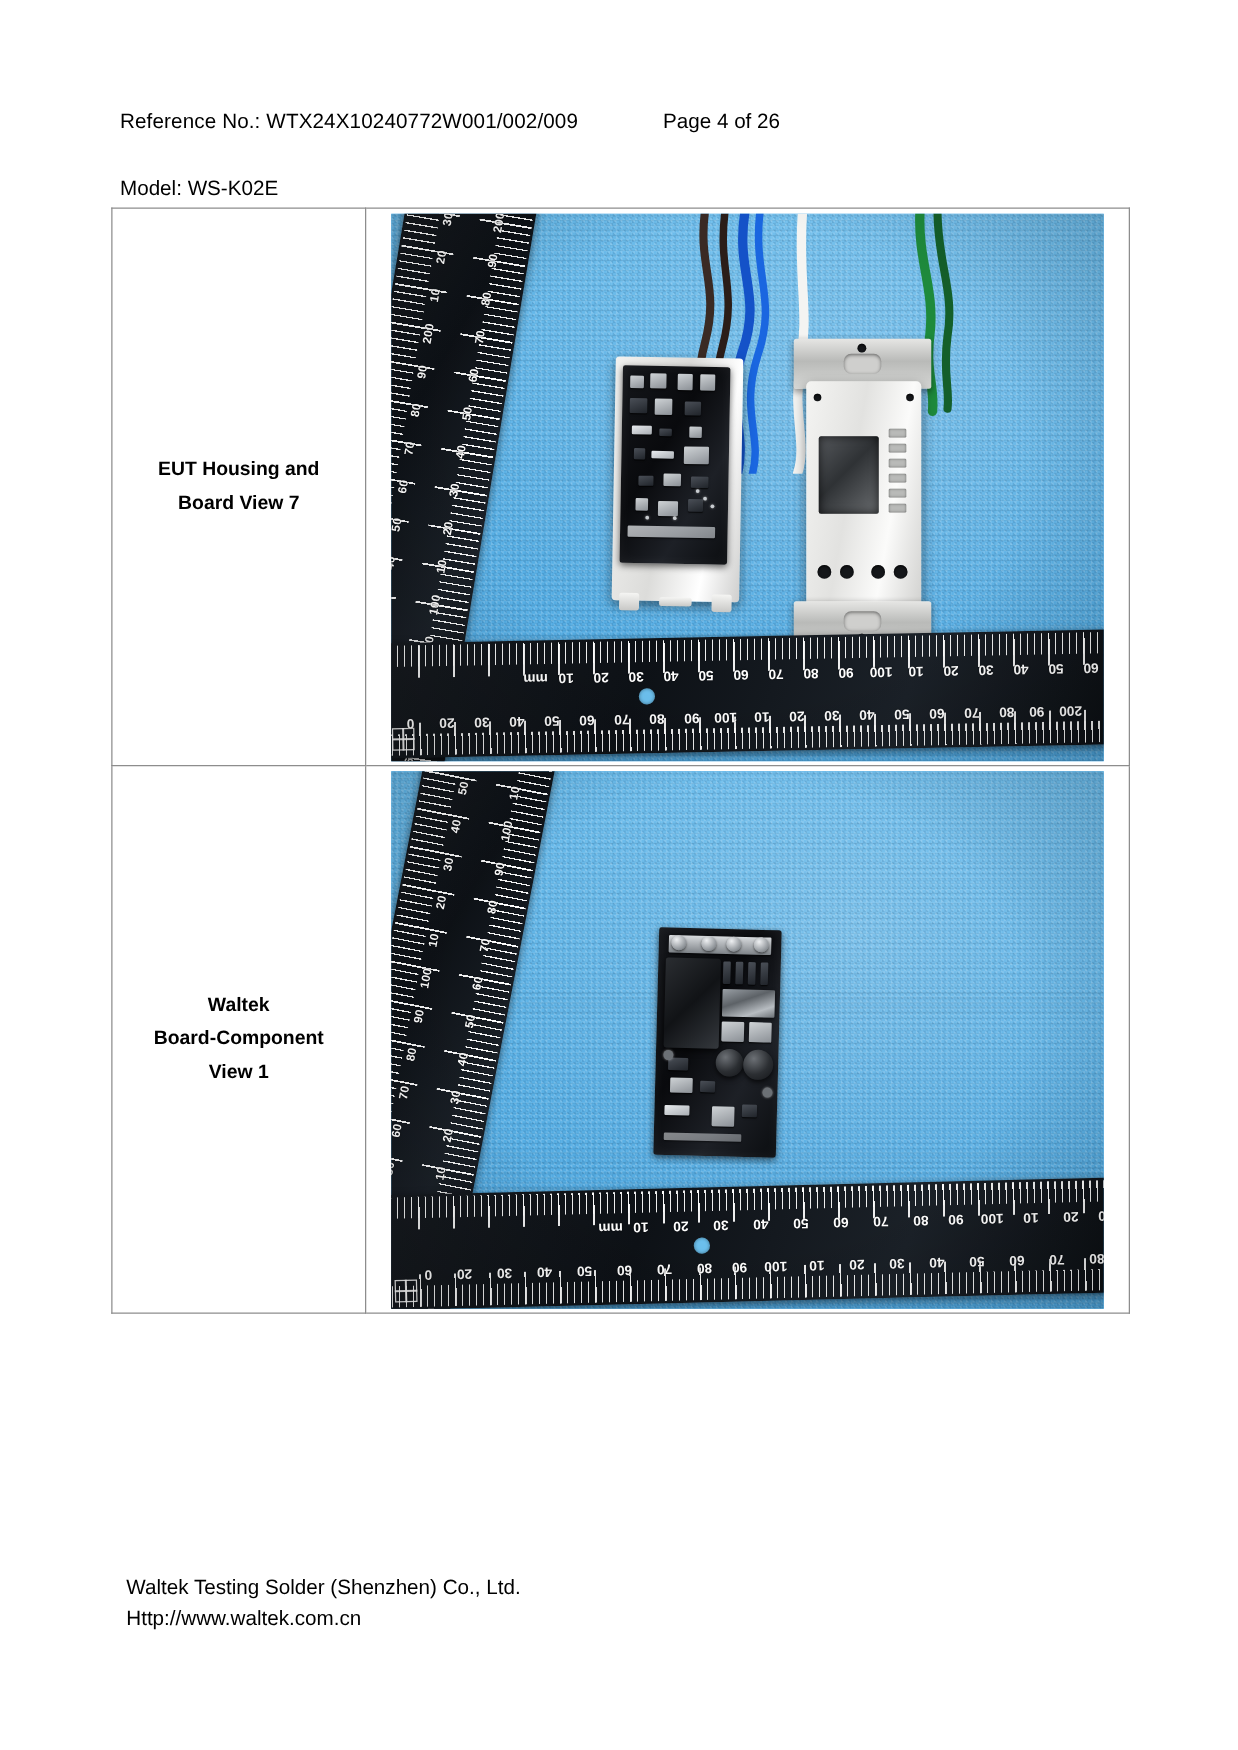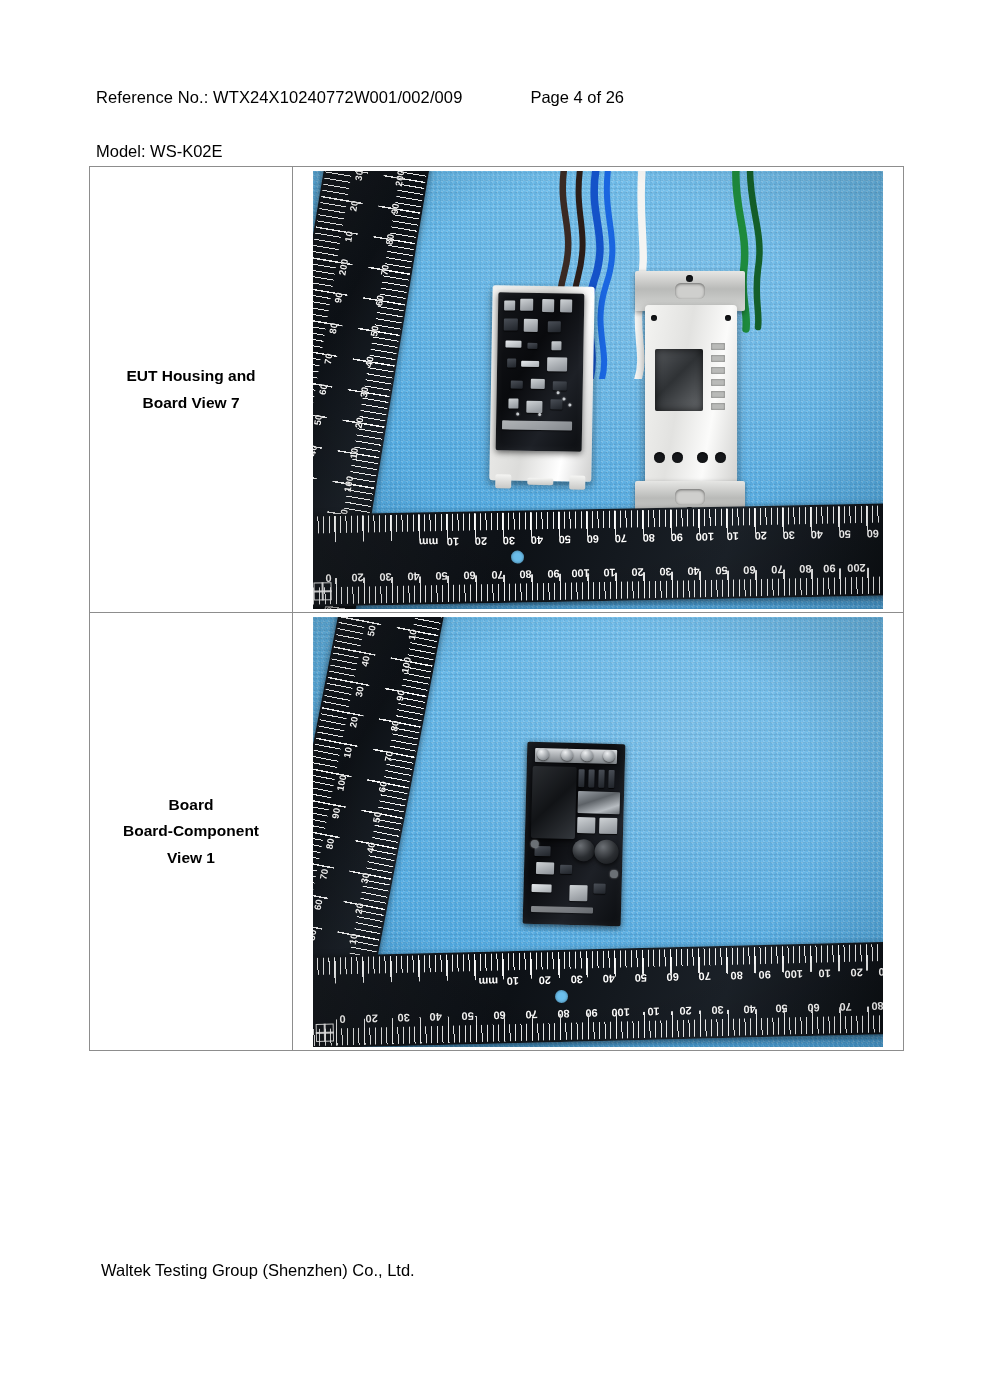--- a/index.html
+++ b/index.html
@@ -504,21 +504,21 @@
             <div class="hnum" style="left:540px; bottom:22px;">200</div>
           </div>
 
           <div class="vignette"></div>
         </div>
       </td>
     </tr>
 
     <tr>
       <td class="label-cell">
-        <div>Board</div>
+        <div>Waltek</div>
         <div>Board-Component</div>
         <div>View 1</div>
       </td>
       <td class="photo-cell">
         <div class="photo-wrap second">
           <div class="fabric"></div>
 
           <div class="ruler ruler-v" style="left:30px; top:-22px; height:500px; transform: rotate(11deg); transform-origin: top center;">
             <div class="ticks-outer"></div>
             <div class="ticks-inner"></div>
@@ -620,14 +620,15 @@
           </div>
 
           <div class="vignette"></div>
         </div>
       </td>
     </tr>
   </tbody>
 </table>
 
 <div class="footer">
-  <div>Waltek Testing Group (Shenzhen) Co., Ltd.</div>
+  <div>Waltek Testing Solder (Shenzhen) Co., Ltd.</div>
+  <div>Http://www.waltek.com.cn</div>
 </div>
 
 </body></html>

